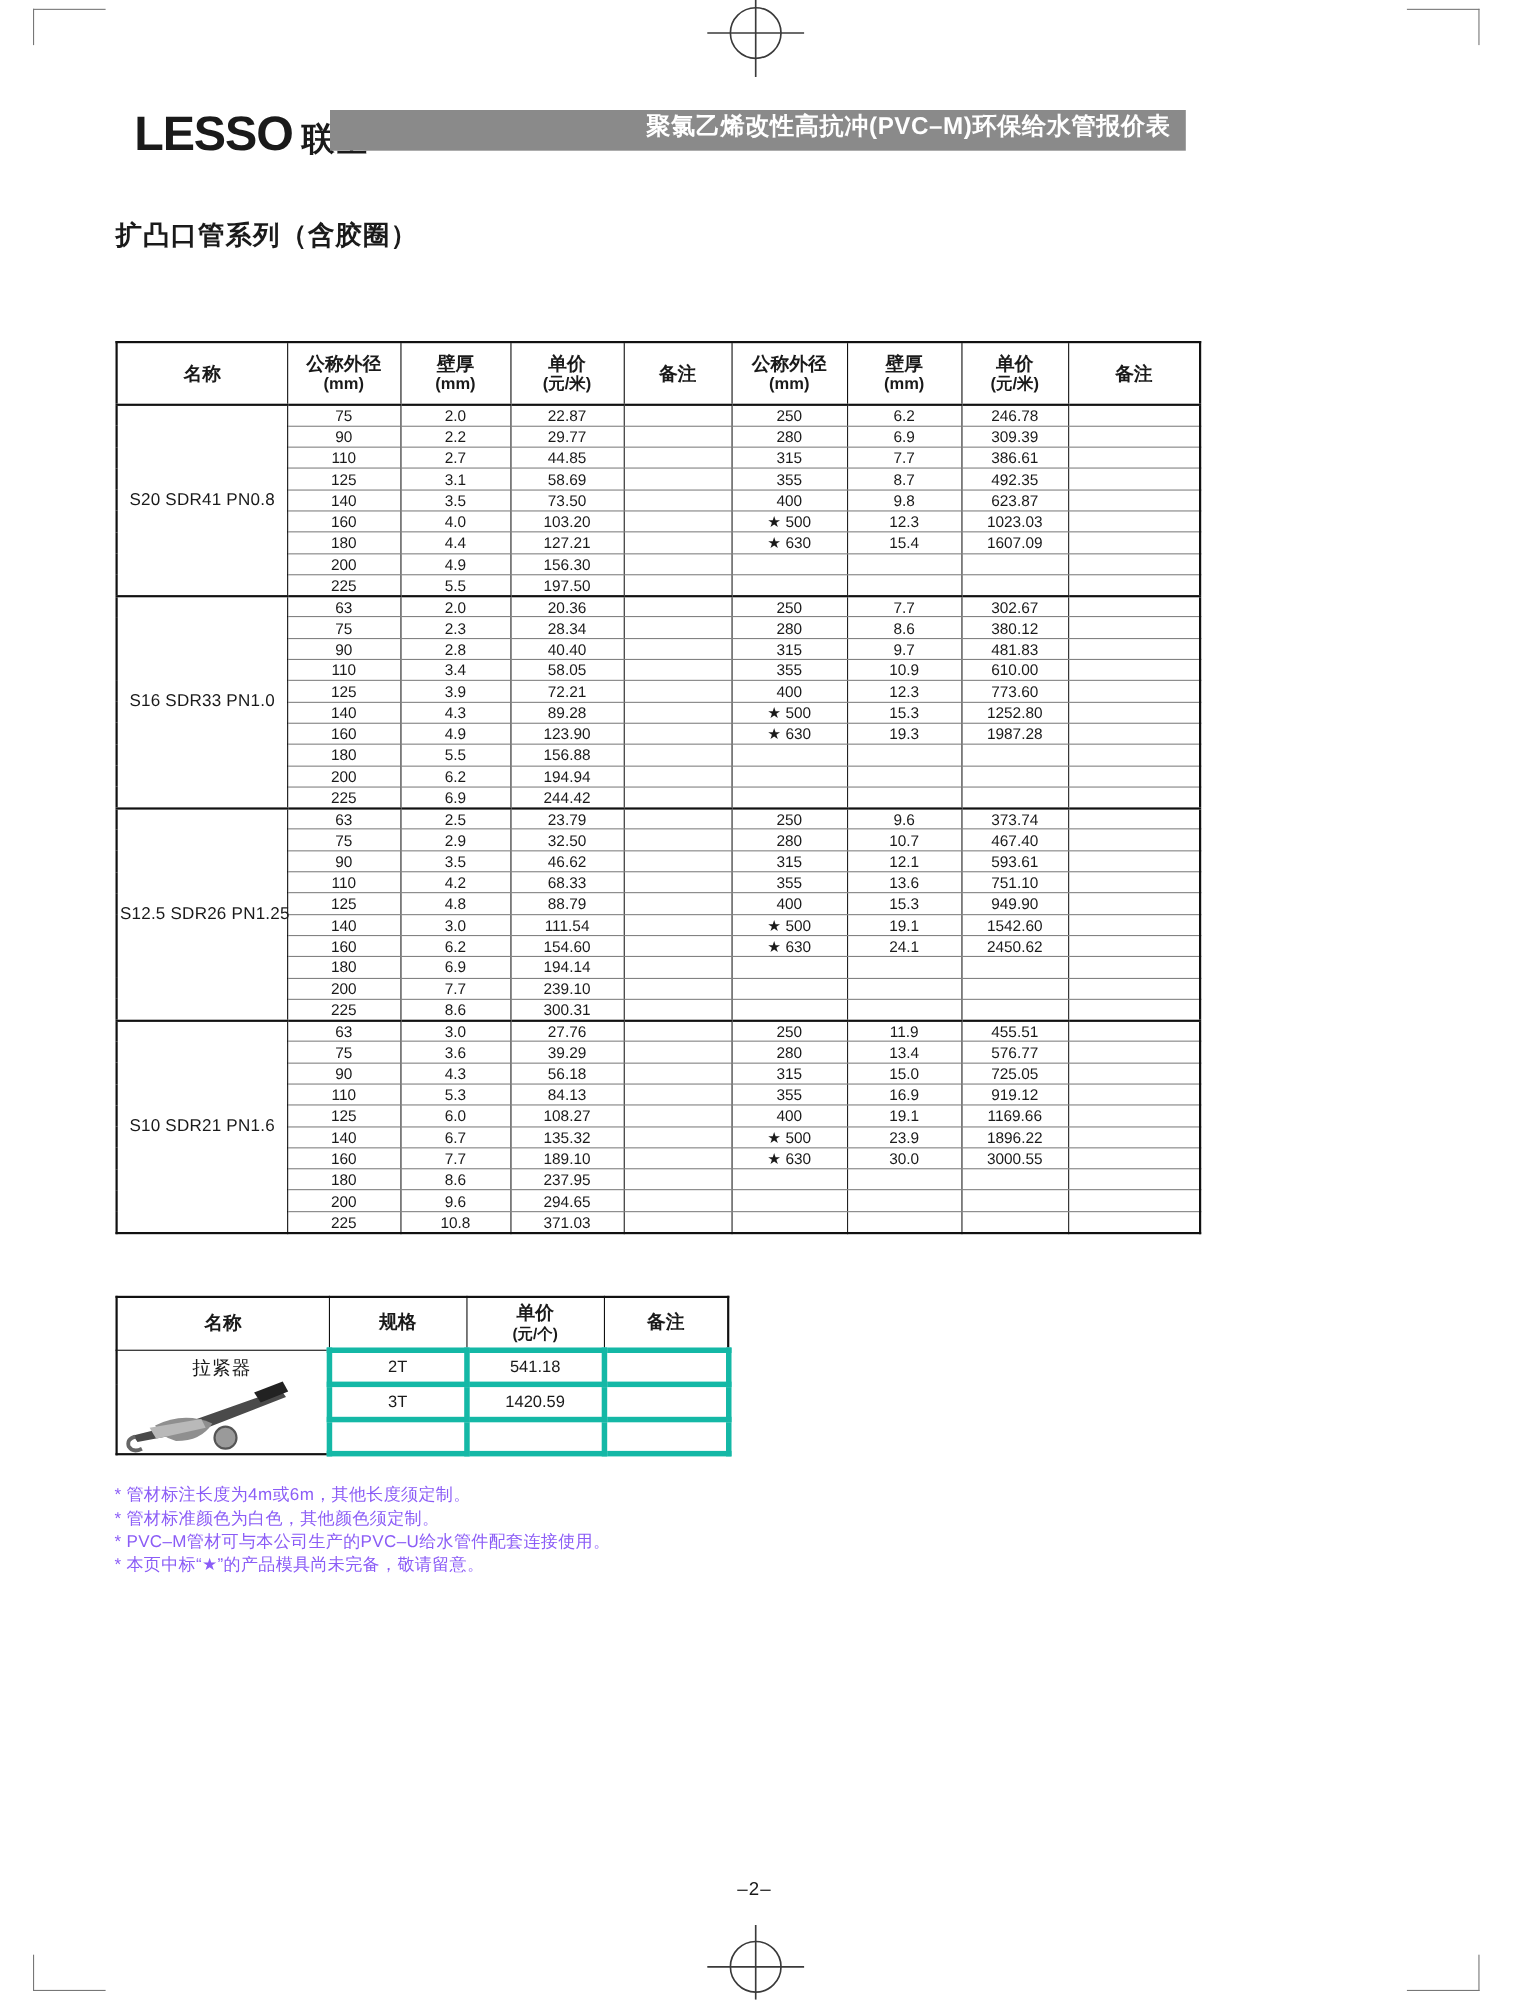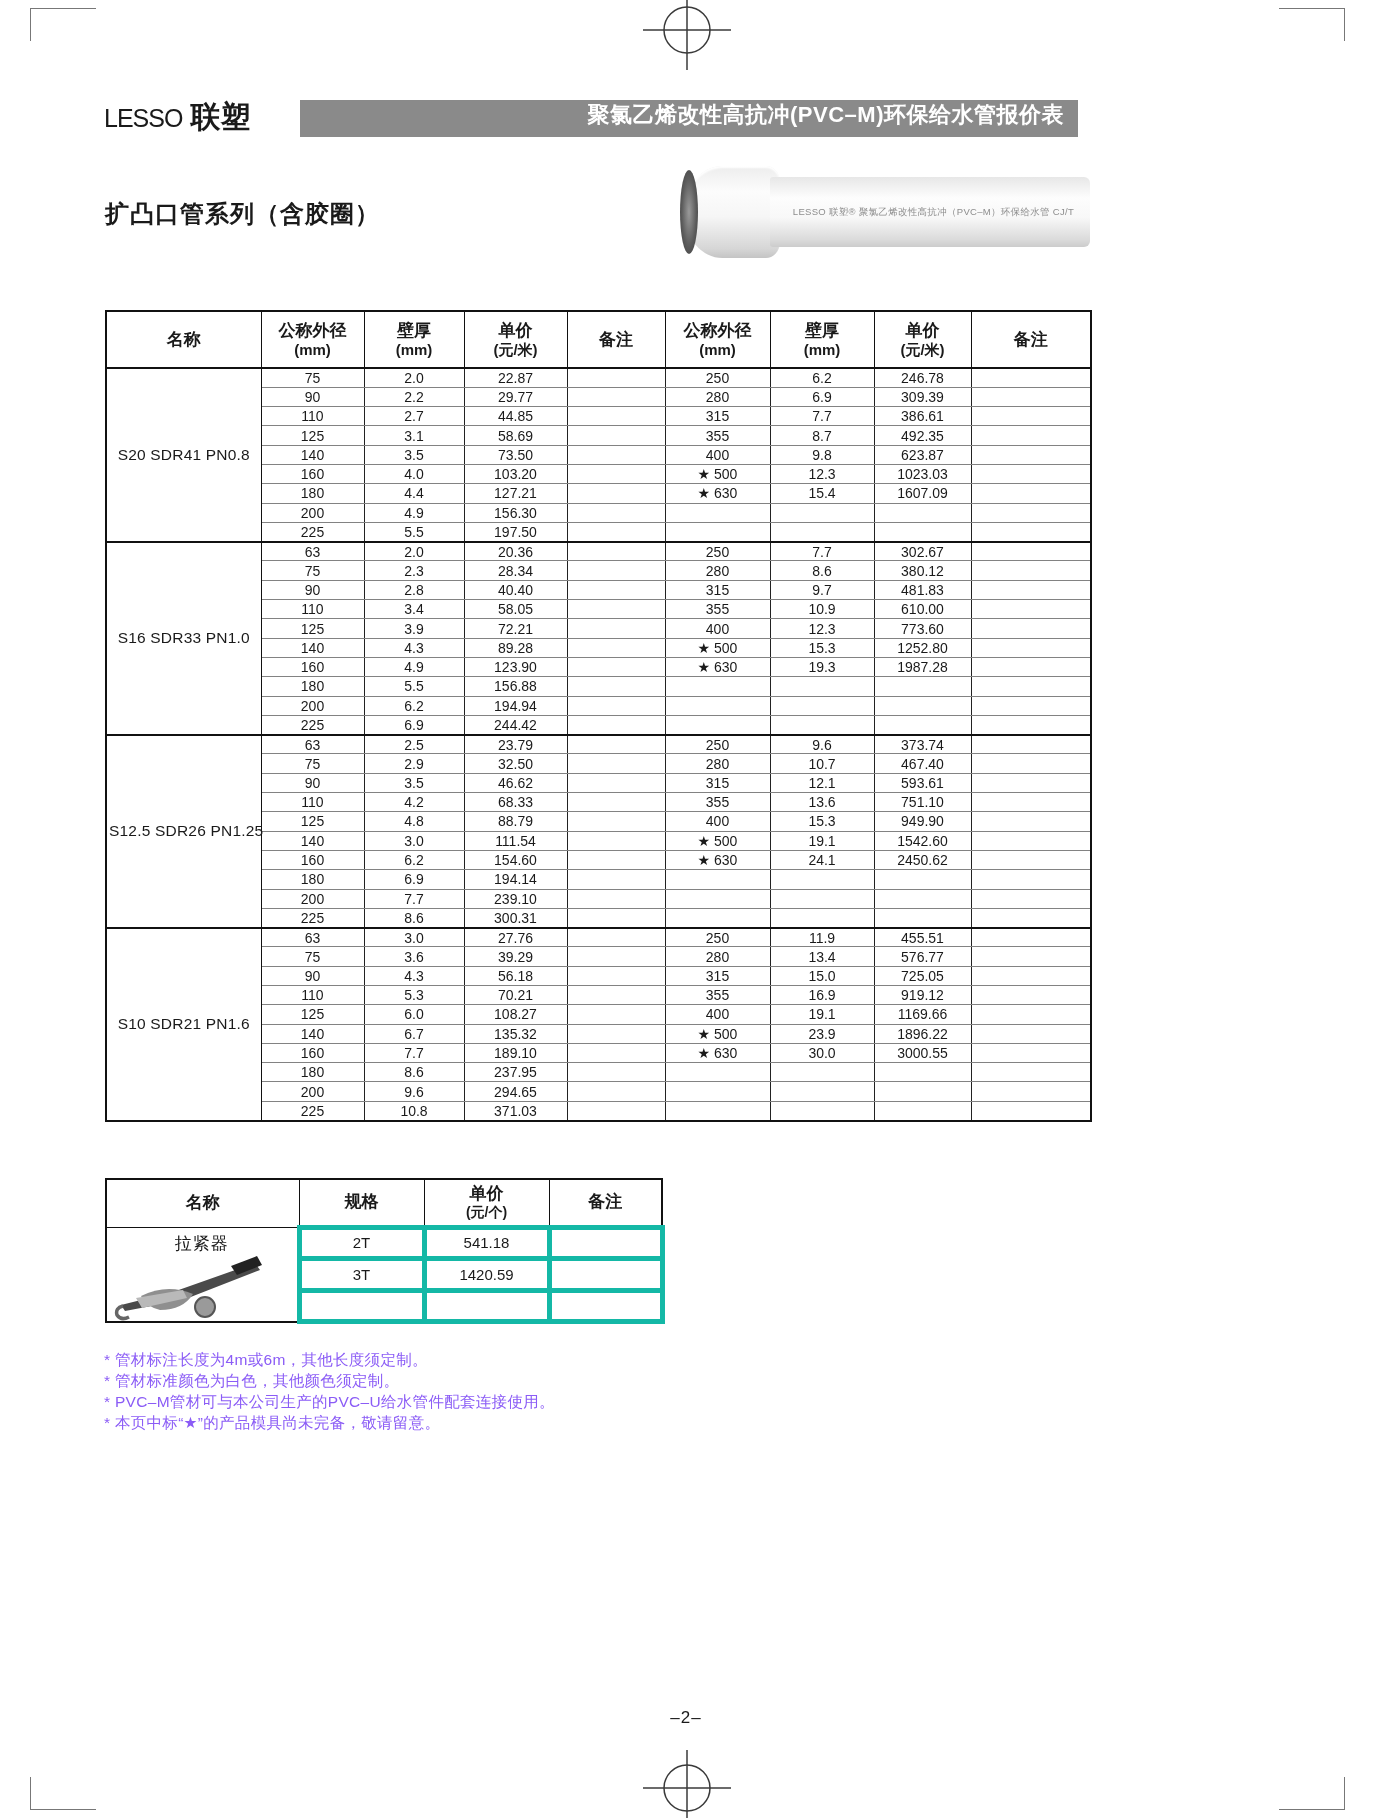--- a/index.html
+++ b/index.html
@@ -17,21 +17,21 @@
   .crop.tr { left:1279px; top:8px;    border-right:1.5px solid #777; border-top:1.5px solid #777; }
   .crop.bl { left:30px;  top:1777px;  border-left:1.5px solid #777; border-bottom:1.5px solid #777; }
   .crop.br { left:1279px; top:1777px; border-right:1.5px solid #777; border-bottom:1.5px solid #777; }
 
   .reg { position:absolute; left:641px; }
   .reg.top { top:-8px; }
   .reg.bottom { top:1750px; }
 
   
   .logo { position:absolute; left:104px; top:97px; white-space:nowrap; }
-  .logo .en { font-size:25px; font-weight:normal; letter-spacing:-1px; }
+  .logo .en { font-size:44px; font-weight:bold; letter-spacing:-1px;margin-left:18px; }
   .logo .cn { font-size:30px; font-weight:bold; margin-left:8px;font-family:Liberation Serif, serif; }
   .banner {
     position:absolute; left:300px; top:100px; width:778px; height:37px;
     background:#8a8a8a; color:#ffffff;
     display:flex; justify-content:flex-end;
     padding-right:14px; font-size:22px; font-weight:bold; letter-spacing:0.5px;
   }
   .sec-title { position:absolute; left:105px; top:198px; font-size:24px; font-weight:bold; letter-spacing:1px; }
 
   
@@ -123,27 +123,20 @@
 
   <div class="logo">
     <span class="en">LESSO</span><span class="cn">联塑</span>
   </div>
   <div class="banner">
     <span>聚氯乙烯改性高抗冲(PVC–M)环保给水管报价表</span>
   </div>
 
   <div class="sec-title">扩凸口管系列（含胶圈）</div>
 
-  <div class="pipe">
-    <div class="pipe-bell"></div>
-    <div class="pipe-opening"></div>
-    <div class="pipe-body">
-      <span class="pipe-print">LESSO 联塑®   聚氯乙烯改性高抗冲（PVC–M）环保给水管 CJ/T</span>
-    </div>
-  </div>
 
   <table class="main-table">
     <colgroup>
       <col style="width:155px">
         <col style="width:103px">
         <col style="width:100px">
       <col style="width:103px">
         <col style="width:98px">
         <col style="width:105px">
       <col style="width:104px">
@@ -508,21 +501,21 @@
           <td>56.18</td>
           <td></td>
           <td>315</td>
           <td>15.0</td>
           <td>725.05</td>
           <td></td>
         </tr>
         <tr>
           <td>110</td>
           <td>5.3</td>
-          <td>70.21</td>
+          <td>84.13</td>
           <td></td>
           <td>355</td>
           <td>16.9</td>
           <td>919.12</td>
           <td></td>
         </tr>
         <tr>
           <td>125</td>
           <td>6.0</td>
           <td>108.27</td>

